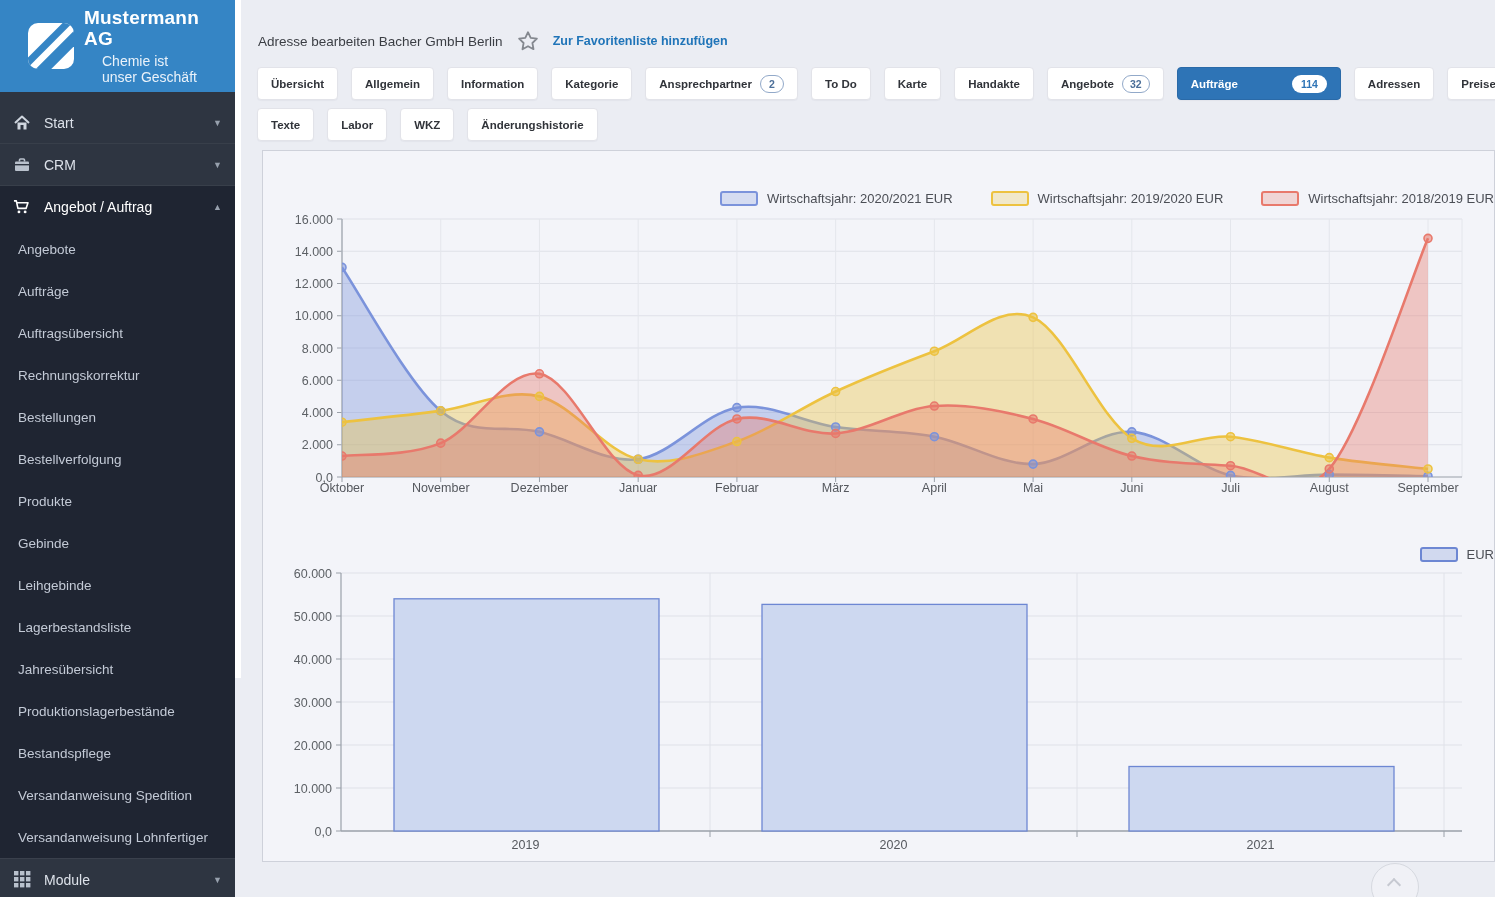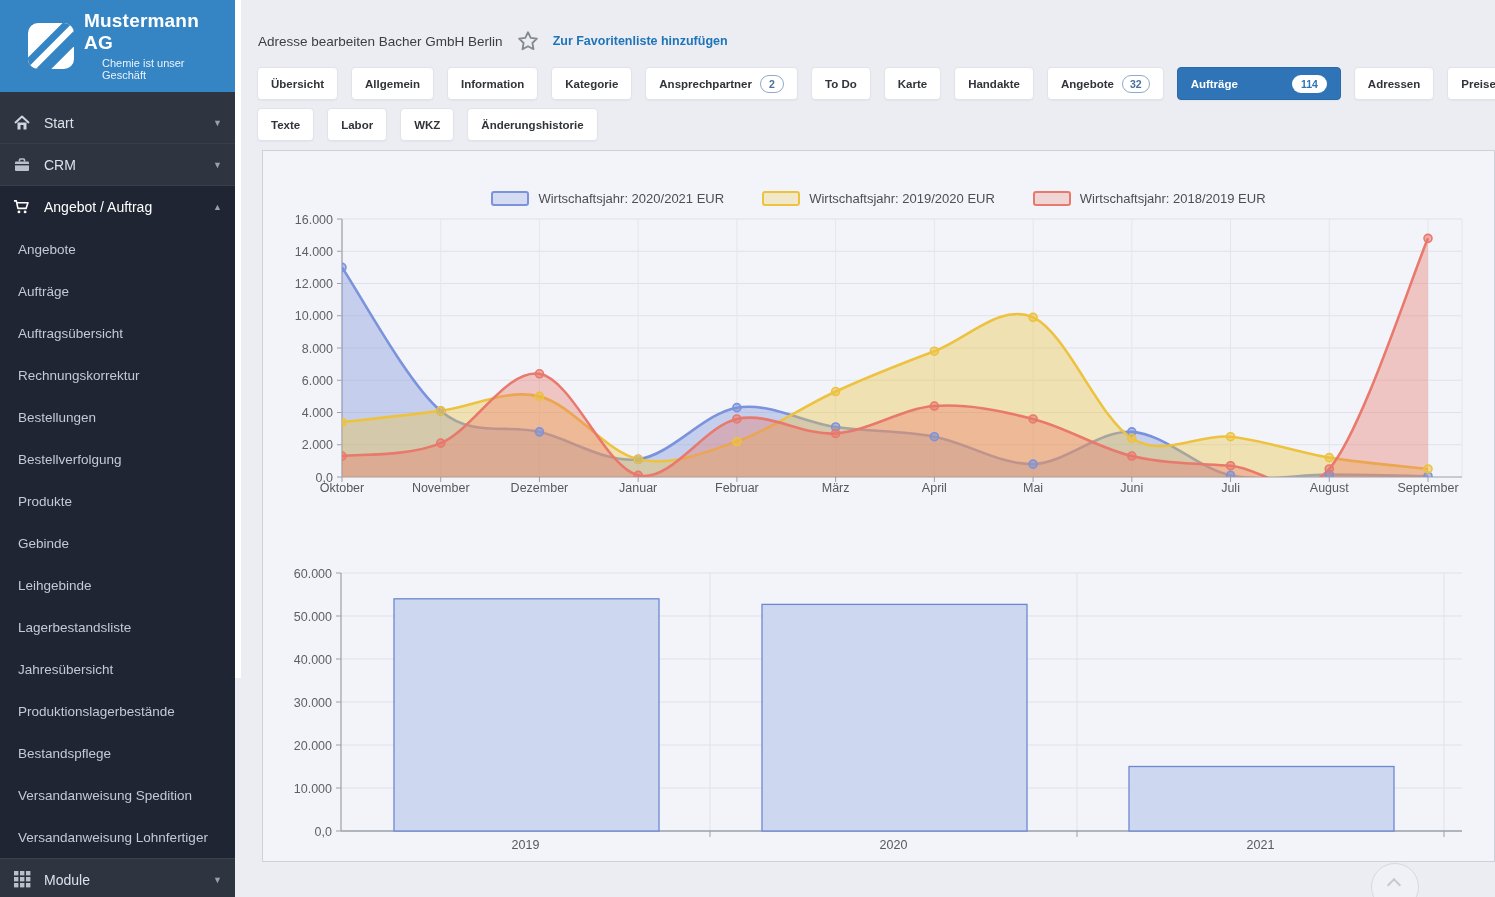--- a/index.html
+++ b/index.html
@@ -8,21 +8,21 @@
 
   
   .sidebar{position:absolute;left:0;top:0;width:235px;height:897px;background:#2e3541;z-index:2;}
   .brand{height:92px;background:#3585c5;display:flex;align-items:center;padding:0 28px;gap:10px;cursor:pointer;}
   .brand-logo{width:46px;height:46px;background:#fff;border-radius:10px;position:relative;overflow:hidden;flex:0 0 auto;}
   .brand-logo::before,.brand-logo::after{content:"";position:absolute;background:#3585c5;width:64px;height:7px;transform:rotate(-45deg);}
   .brand-logo::before{left:-14px;top:18px;}
   .brand-logo::after{left:-4px;top:28px;height:11px;}
   .brand-text{display:flex;flex-direction:column;color:#fff;line-height:1.15;}
   .brand-name{font-size:19px;font-weight:bold;letter-spacing:.2px;}
-  .brand-tagline{font-size:11px;margin-top:3px;margin-left:18px;color:#eaf2fa;}
+  .brand-tagline{font-size:14px;margin-top:3px;margin-left:18px;color:#eaf2fa;}
   .nav{padding-top:10px;}
   .nav-item{height:42px;display:flex;align-items:center;gap:13px;padding:0 13px;color:#dce1e9;
     font-size:14px;cursor:pointer;border-bottom:1px solid rgba(255,255,255,.05);}
   .nav-item .ic{width:18px;height:18px;flex:0 0 auto;display:flex;align-items:center;justify-content:center;}
   .nav-item .chev{margin-left:auto;font-size:9px;color:#97a0ad;}
   .nav-group{background:#1f2532;}
   .nav-group .nav-item{border-bottom:none;color:#fff;}
   .nav-sub{height:42px;display:flex;align-items:center;padding:0 18px;font-size:13.5px;color:#c3cad6;cursor:pointer;}
   .nav-item.module-row{border-top:1px solid rgba(255,255,255,.06);border-bottom:none;background:#2e3541;}
 
@@ -40,21 +40,21 @@
     align-items:center;gap:8px;font-size:11.5px;font-weight:bold;color:#303339;cursor:pointer;
     box-shadow:0 1px 1px rgba(40,50,70,.04);white-space:nowrap;}
   .tab.active{background:#2e74b6;border-color:#2a6aa8;color:#fff;}
   .badge-outline{border:1px solid #92a9c9;color:#4c6f99;background:#fff;border-radius:10px;
     min-width:24px;text-align:center;padding:2px 7px;font-size:10.5px;font-weight:bold;}
   .badge-solid{background:#fff;color:#2e74b6;border-radius:10px;min-width:26px;text-align:center;
     padding:3px 9px;font-size:10.5px;font-weight:bold;margin-left:46px;}
 
   .panel{position:absolute;left:21px;top:150px;width:1233px;height:712px;background:#f3f4f9;
     border:1px solid #ced1da;overflow:hidden;}
-  .legend{position:absolute;left:0;right:0;display:flex;justify-content:center;gap:38px;align-items:center;}
+  .legend{position:absolute;left:0;right:0;display:flex;justify-content:flex-end;gap:38px;align-items:center;}
   .legend.l1{top:40px;}
   .legend.l2{top:396px;}
   .legend-item{display:flex;align-items:center;gap:9px;}
   .legend-swatch{width:38px;height:15px;border-radius:3px;border:2px solid;}
   .legend-label{font-size:13px;color:#4b4e55;}
   .chart-svg{position:absolute;left:0;}
   .chart-svg.c1{top:53px;}
   .chart-svg.c2{top:410px;}
 
   .scroll-bubble{position:absolute;left:1130px;top:863px;width:48px;height:48px;border-radius:50%;
@@ -378,20 +378,26 @@
             <circle cx="572.6363636363636" cy="229.4625" r="4" fill="#e8796c" fill-opacity="0.55" stroke="#e8796c" stroke-width="1.6"></circle>
             <circle cx="671.3636363636364" cy="202.05" r="4" fill="#e8796c" fill-opacity="0.55" stroke="#e8796c" stroke-width="1.6"></circle>
             <circle cx="770.0909090909091" cy="214.95" r="4" fill="#e8796c" fill-opacity="0.55" stroke="#e8796c" stroke-width="1.6"></circle>
             <circle cx="868.8181818181819" cy="252.0375" r="4" fill="#e8796c" fill-opacity="0.55" stroke="#e8796c" stroke-width="1.6"></circle>
             <circle cx="967.5454545454545" cy="261.7125" r="4" fill="#e8796c" fill-opacity="0.55" stroke="#e8796c" stroke-width="1.6"></circle>
             <circle cx="1066.2727272727273" cy="264.9375" r="4" fill="#e8796c" fill-opacity="0.55" stroke="#e8796c" stroke-width="1.6"></circle>
             <circle cx="1165" cy="34.349999999999994" r="4" fill="#e8796c" fill-opacity="0.55" stroke="#e8796c" stroke-width="1.6"></circle>
           </g>
         </g>
       </svg>
+    <div class="legend l2" id="legend2">
+        <span class="legend-item">
+          <span class="legend-swatch" style="border-color: rgb(109, 135, 211); background: rgba(109, 135, 211, 0.25);"></span>
+          <span class="legend-label">EUR</span>
+        </span>
+      </div>
     <svg class="chart-svg c2" id="chart2" width="1233" height="300" viewBox="0 0 1233 300">
         <g>
           <line x1="73" y1="270" x2="78" y2="270" stroke="#9aa0a9" stroke-width="1"></line>
           <text x="69" y="274.5" text-anchor="end" font-size="12.5" fill="#5d6166">0,0</text>
           <line x1="78" y1="227" x2="1199" y2="227" stroke="#dfe1e8" stroke-width="1"></line>
           <line x1="73" y1="227" x2="78" y2="227" stroke="#9aa0a9" stroke-width="1"></line>
           <text x="69" y="231.5" text-anchor="end" font-size="12.5" fill="#5d6166">10.000</text>
           <line x1="78" y1="184" x2="1199" y2="184" stroke="#dfe1e8" stroke-width="1"></line>
           <line x1="73" y1="184" x2="78" y2="184" stroke="#9aa0a9" stroke-width="1"></line>
           <text x="69" y="188.5" text-anchor="end" font-size="12.5" fill="#5d6166">20.000</text>

